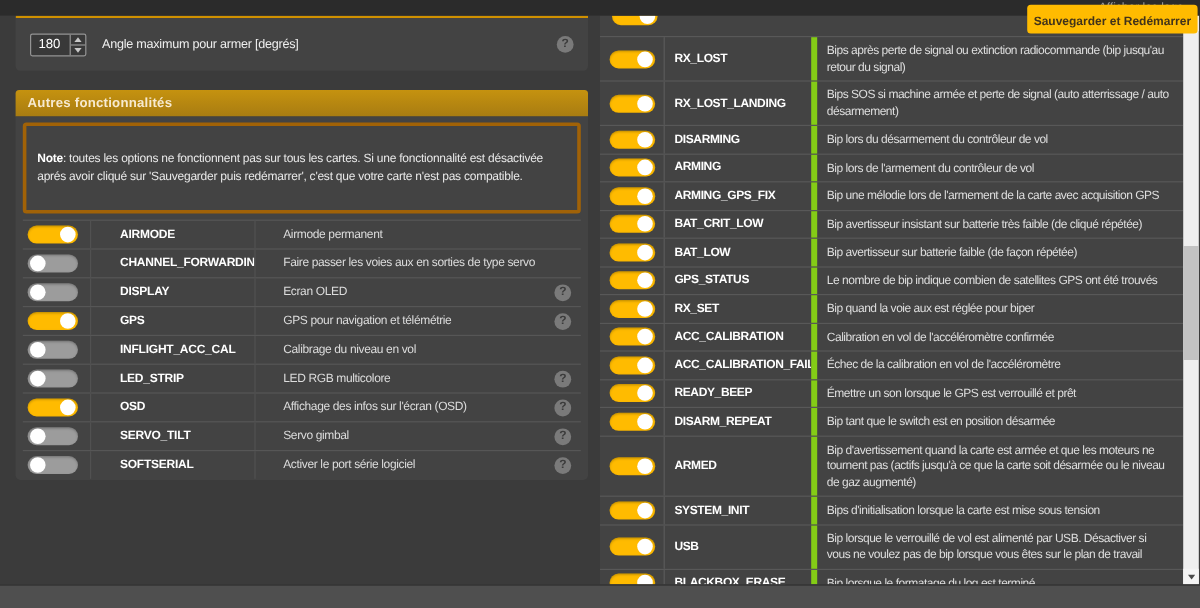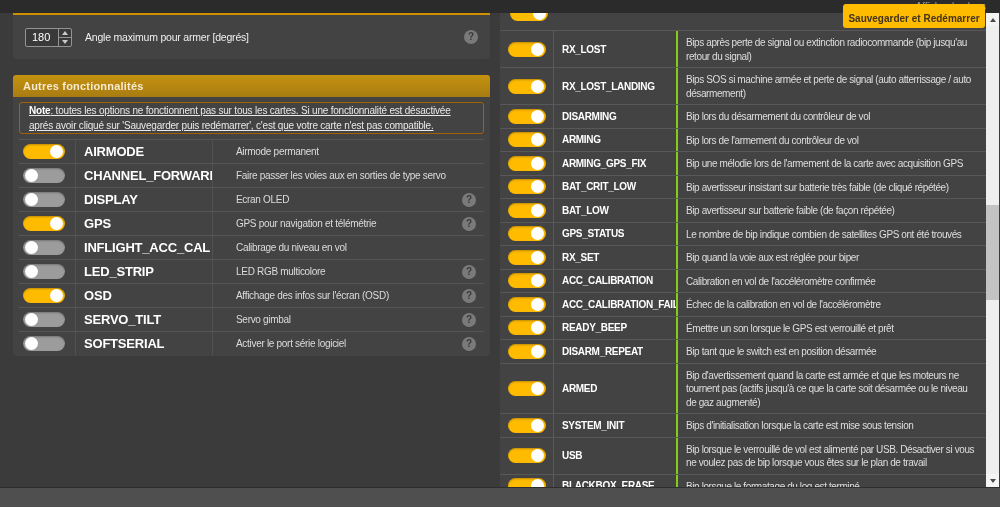--- a/index.html
+++ b/index.html
@@ -43,33 +43,33 @@
   .arming-box .help-icon { margin-left:auto; }
 
   .features-box { margin-top:16px; background:transparent; }
   .box-header {
     height:22px; background:linear-gradient(180deg,#c5920f,#a87c12);
     border-radius:3px 3px 0 0; padding:0 10px; line-height:22px;
     font-size:11px; font-weight:bold; color:#f7ead0; letter-spacing:0.2px;
   }
   .box-body { background:#434343; border-radius:0 0 4px 4px; padding:5px 6px 1px 6px; }
   .note-box {
-    border:1px solid #a16207; border-radius:3px; padding:0 9px;
-    font-size:10px; line-height:15px; color:#e8e8e8; letter-spacing:-0.2px;text-decoration:underline;
+    border:3px solid #a16207; border-radius:3px; padding:20px 9px;
+    font-size:10px; line-height:15px; color:#e8e8e8; letter-spacing:-0.2px;
   }
   .note-box b { color:#fff; }
   .feature-rows { margin-top:5px; }
   .feature-row {
     display:flex; height:24px; align-items:center; border-top:1px solid #565656;
   }
   .f-toggle { width:56px; flex:none; display:flex; align-items:center; padding-left:4px; }
   .f-name {
     width:137px; flex:none; align-self:stretch; display:flex; align-items:center;
-    border-left:1px solid #515151; padding-left:8px;
-    font-size:13px; font-weight:bold; color:#fff; letter-spacing:-0.2px;
+    border-left:1px solid #515151; padding-left:24px;
+    font-size:10px; font-weight:bold; color:#fff; letter-spacing:-0.2px;
     white-space:nowrap; overflow:hidden;
   }
   .f-desc {
     flex:1; align-self:stretch; display:flex; align-items:center;
     border-left:1px solid #515151; padding:0 6px 0 23px;
     font-size:10px; color:#dcdcdc; letter-spacing:-0.3px;
     white-space:nowrap; overflow:hidden;
   }
   .f-help { width:22px; flex:none; display:flex; justify-content:flex-start; }
   .f-help .help-icon.hidden { visibility:hidden; }
@@ -99,21 +99,21 @@
     width:53px; flex:none; display:flex; align-items:center; justify-content:center;
   }
   .b-toggle .toggle { width:38px; }
   .b-name {
     width:123px; flex:none; display:flex; align-items:center;
     border-left:1px solid #5a5a5a; padding:0 4px 0 8px;
     font-size:10px; font-weight:bold; color:#fff; letter-spacing:-0.3px;
     overflow:hidden;
   }
   .b-desc {
-    flex:1; border-left:2px solid #84cc16; padding:5px 10px 4px 8px;
+    flex:1; border-left:5px solid #84cc16; padding:5px 10px 4px 8px;
     font-size:10px; line-height:13.5px; color:#dedede; letter-spacing:-0.4px;
     display:flex; align-items:center;
   }
 
   
   .scrollbar {
     position:absolute; left:986px; top:13px; width:13px; height:474px;
     background:#efefef;
   }
   .sb-btn { position:absolute; left:0; width:13px; height:13px; background:#f4f4f4; display:flex; align-items:center; justify-content:center; cursor:pointer; }
@@ -122,21 +122,21 @@
   .sb-tri-up { width:0; height:0; border-left:3px solid transparent; border-right:3px solid transparent; border-bottom:4px solid #4a4a4a; }
   .sb-tri-down { width:0; height:0; border-left:3px solid transparent; border-right:3px solid transparent; border-top:4px solid #4a4a4a; }
   .sb-thumb { position:absolute; left:0; top:192px; width:13px; height:95px; background:#c3c3c3; cursor:pointer; }
 
   
   .footer {
     position:absolute; left:0; top:487px; width:1000px; height:20px;
     background:#4f4f4f; border-top:1px solid #2e2e2e; z-index:6;
   }
   .save-btn {
-    position:absolute; right:15px; top:4px; width:142px; height:24px;
+    position:absolute; right:2px; top:4px; width:142px; height:24px;
     background:#ffbb00; border:none; border-radius:3px; cursor:pointer;
     font-family:"Liberation Sans", sans-serif;
     font-size:10px; font-weight:bold; color:#42331a;
     padding-top:5px; text-align:center; vertical-align:top;
   }
 </style>
 </head>
 <body>
 
 <div class="topbar">

